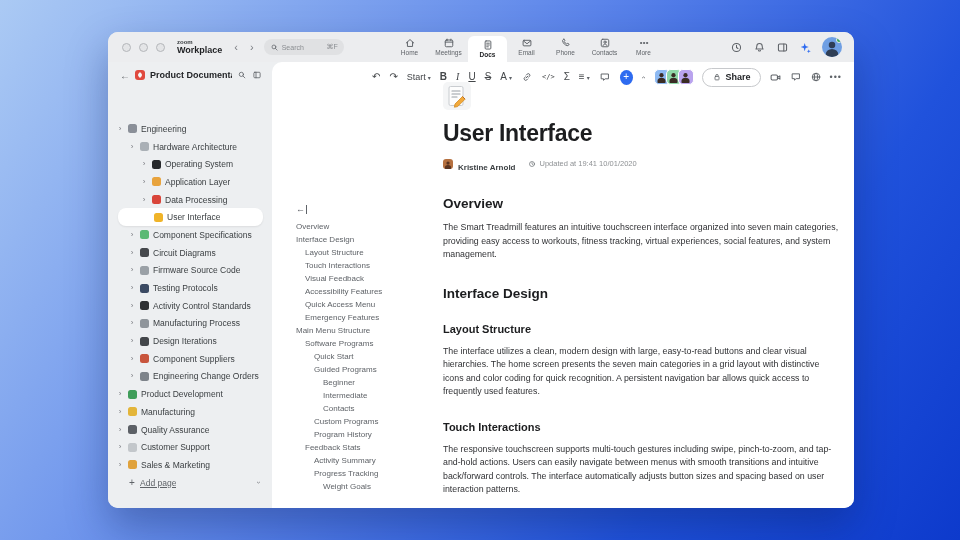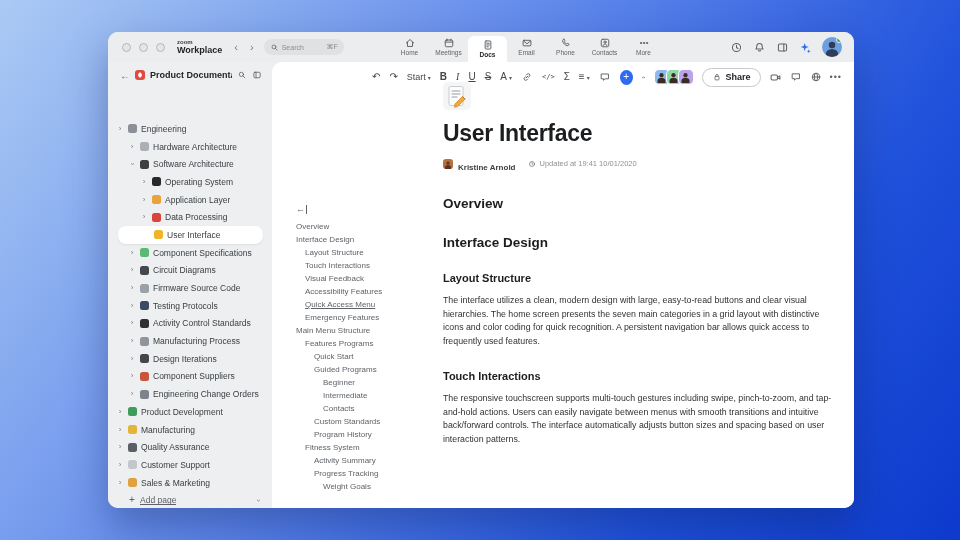--- a/index.html
+++ b/index.html
@@ -243,25 +243,20 @@
         <div class="trow" style="padding-left: 8px;">
           <span class="chev ">›</span>
           <span class="ticon" style="background:#8a8f98"></span>
           <span class="tlabel">Engineering</span>
         </div>
         <div class="trow" style="padding-left: 20px;">
           <span class="chev ">›</span>
           <span class="ticon" style="background:#aab0b6"></span>
           <span class="tlabel">Hardware Architecture</span>
         </div>
-        <div class="trow" style="padding-left: 20px;">
-          <span class="chev down">›</span>
-          <span class="ticon" style="background:#3c4043"></span>
-          <span class="tlabel">Software Architecture</span>
-        </div>
         <div class="trow" style="padding-left: 32px;">
           <span class="chev ">›</span>
           <span class="ticon" style="background:#26282b"></span>
           <span class="tlabel">Operating System</span>
         </div>
         <div class="trow" style="padding-left: 32px;">
           <span class="chev ">›</span>
           <span class="ticon" style="background:#e8a33d"></span>
           <span class="tlabel">Application Layer</span>
         </div>
@@ -443,32 +438,32 @@
 
     <div class="outline">
       <span class="ocollapse">←</span>
       <div id="outline-rows">
           <div class="orow" style="padding-left: 0px;">Overview</div>
           <div class="orow" style="padding-left: 0px;">Interface Design</div>
           <div class="orow" style="padding-left: 9px;">Layout Structure</div>
           <div class="orow" style="padding-left: 9px;">Touch Interactions</div>
           <div class="orow" style="padding-left: 9px;">Visual Feedback</div>
           <div class="orow" style="padding-left: 9px;">Accessibility Features</div>
-          <div class="orow" style="padding-left: 9px; text-decoration: underline;">Quick Access Menu</div>
+          <div class="orow" style="padding-left: 9px;">Quick Access Menu</div>
           <div class="orow" style="padding-left: 9px;">Emergency Features</div>
           <div class="orow" style="padding-left: 0px;">Main Menu Structure</div>
-          <div class="orow" style="padding-left: 9px;">Features Programs</div>
+          <div class="orow" style="padding-left: 9px;">Software Programs</div>
           <div class="orow" style="padding-left: 18px;">Quick Start</div>
           <div class="orow" style="padding-left: 18px;">Guided Programs</div>
           <div class="orow" style="padding-left: 27px;">Beginner</div>
           <div class="orow" style="padding-left: 27px;">Intermediate</div>
           <div class="orow" style="padding-left: 27px;">Contacts</div>
-          <div class="orow" style="padding-left: 18px;">Custom Standards</div>
+          <div class="orow" style="padding-left: 18px;">Custom Programs</div>
           <div class="orow" style="padding-left: 18px;">Program History</div>
-          <div class="orow" style="padding-left: 9px;">Fitness System</div>
+          <div class="orow" style="padding-left: 9px;">Feedback Stats</div>
           <div class="orow" style="padding-left: 18px;">Activity Summary</div>
           <div class="orow" style="padding-left: 18px;">Progress Tracking</div>
           <div class="orow" style="padding-left: 27px;">Weight Goals</div>
         </div>
     </div>
 
     <div class="doc">
       <div class="docicon" id="doc-emoji">
           <svg width="24" height="24" viewBox="0 0 24 24">
             <rect x="4" y="2.5" width="14" height="19" rx="1.5" fill="#fdfdfd" stroke="#c9ccd0" stroke-width="1"></rect>
@@ -491,20 +486,21 @@
               <svg width="8" height="8" viewBox="0 0 16 16" fill="none" stroke="#5f6368" stroke-width="1.3" stroke-linecap="round" stroke-linejoin="round">
                 <circle cx="8" cy="8" r="5"></circle>
                 <path d="M8 5.4V8l1.8 1.2"></path>
               </svg>
             </span>
           <span>Updated at 19:41 10/01/2020</span>
         </span>
       </div>
       <div id="doc-sections">
           <h2>Overview</h2>
+          <p>The Smart Treadmill features an intuitive touchscreen interface organized into seven main categories, providing easy access to workouts, fitness tracking, virtual experiences, social features, and system management.</p>
           <h2>Interface Design</h2>
           <h3>Layout Structure</h3>
           <p>The interface utilizes a clean, modern design with large, easy-to-read buttons and clear visual hierarchies. The home screen presents the seven main categories in a grid layout with distinctive icons and color coding for quick recognition. A persistent navigation bar allows quick access to frequently used features.</p>
           <h3>Touch Interactions</h3>
           <p>The responsive touchscreen supports multi-touch gestures including swipe, pinch-to-zoom, and tap-and-hold actions. Users can easily navigate between menus with smooth transitions and intuitive back/forward controls. The interface automatically adjusts button sizes and spacing based on user interaction patterns.</p>
         </div>
     </div>
 
   </div>
 </div>

